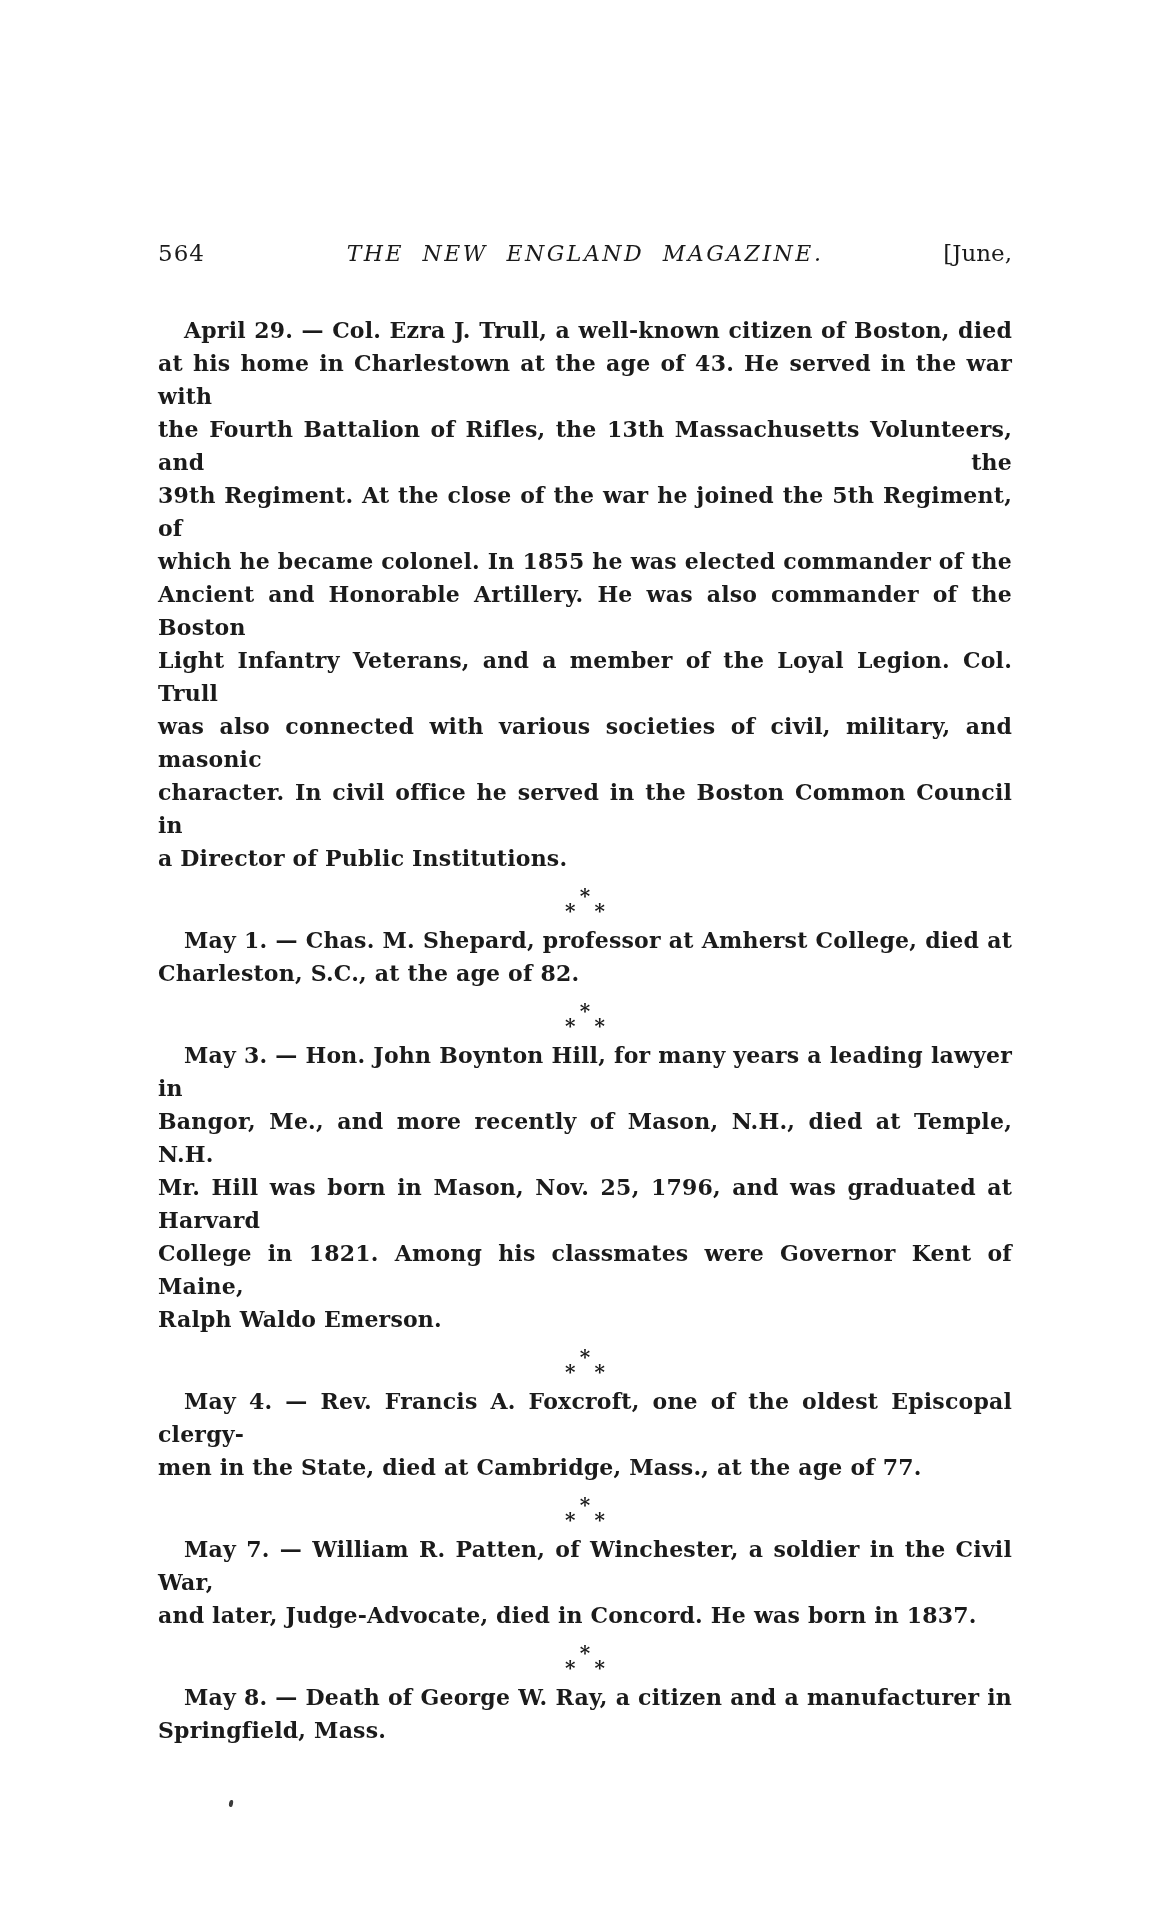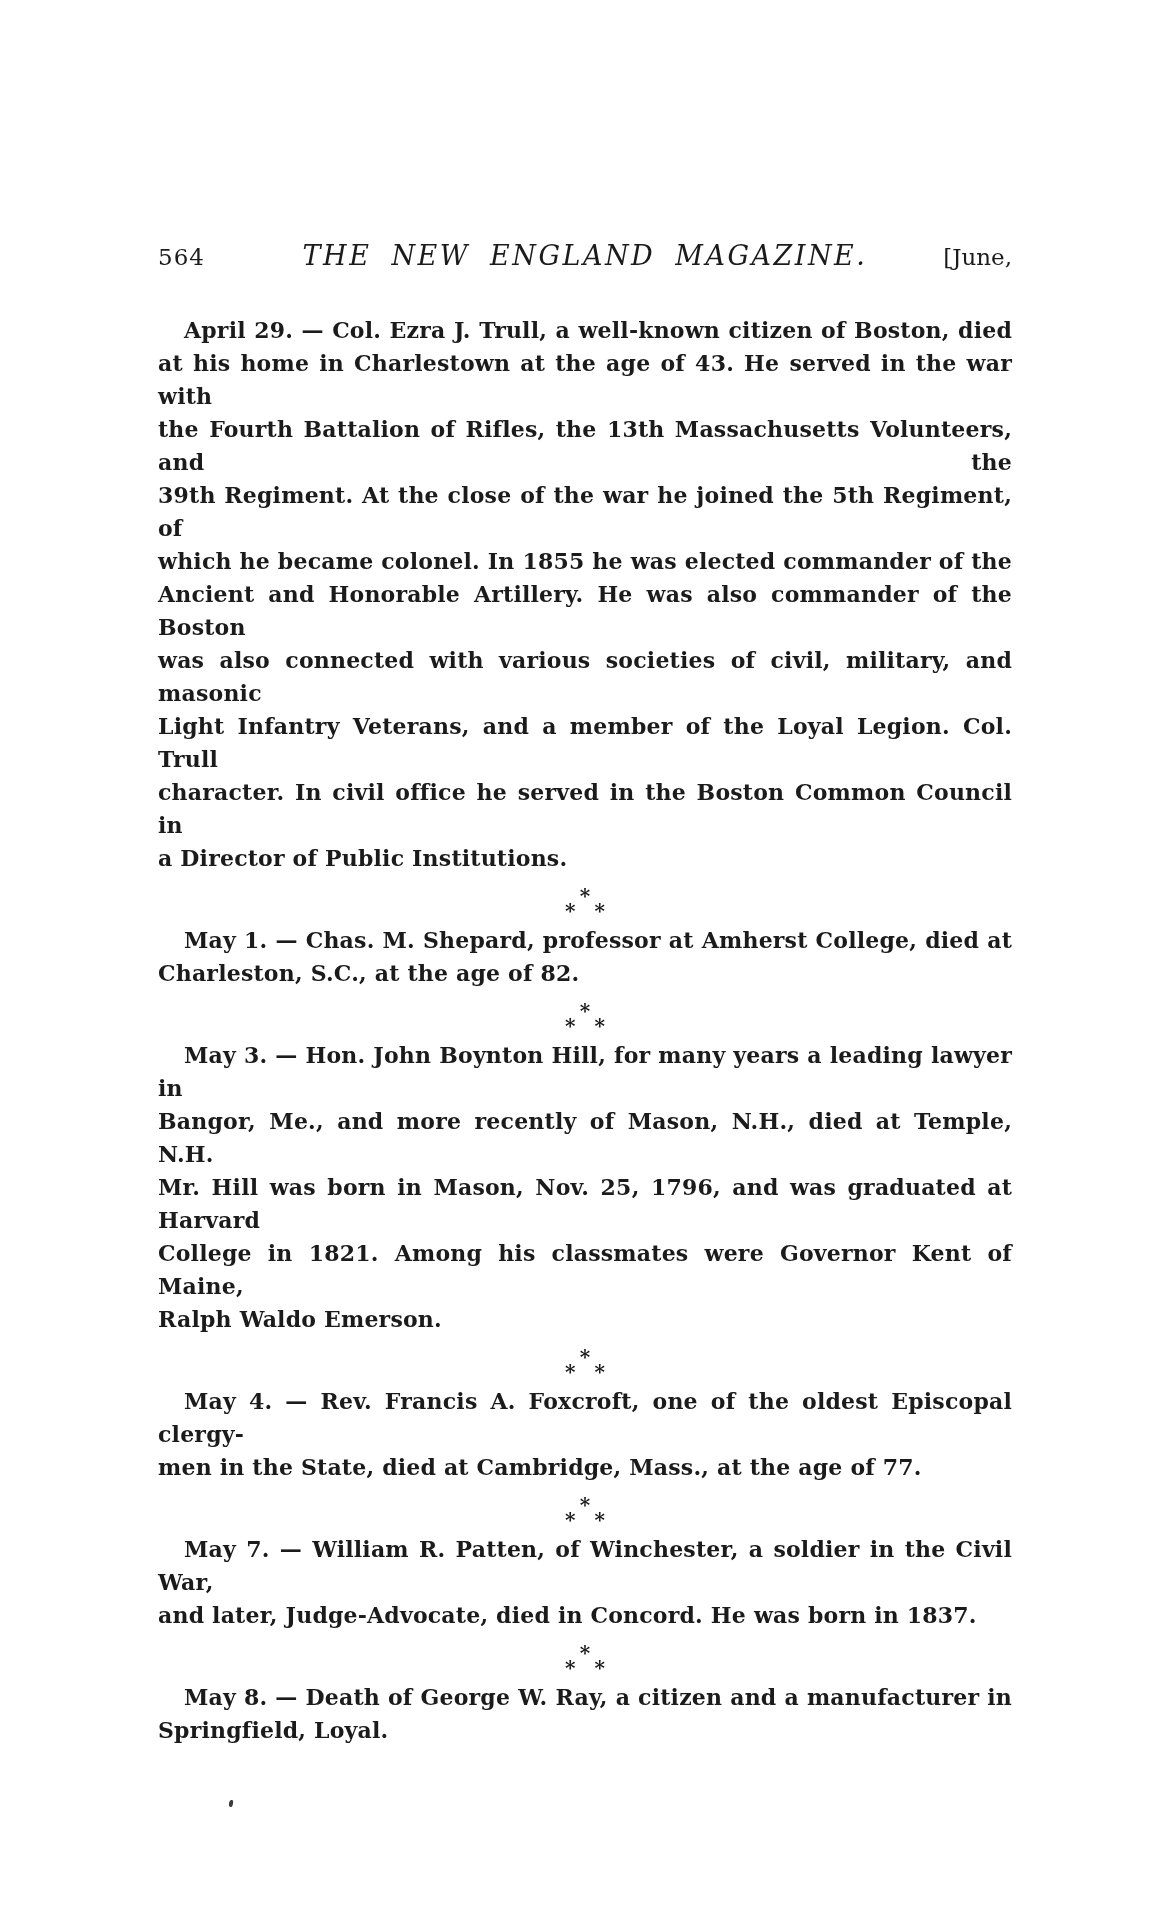--- a/index.html
+++ b/index.html
@@ -23,21 +23,21 @@
   }
   .page-number {
     width: 130px;
     font-size: 23px;
     letter-spacing: 1px;
   }
   .magazine-title {
     flex: 1;
     text-align: center;
     font-style: italic;
-    font-size: 27px;
+    font-size: 22px;
     letter-spacing: 2.5px;
     word-spacing: 9px;
     white-space: nowrap;
   }
   .issue-label {
     width: 130px;
     text-align: right;
     font-size: 23px;
   }
   .page-body {
@@ -98,22 +98,22 @@
 
   <div class="page-body">
 
   <div class="entry">
         <div class="line first">April 29. — Col. Ezra J. Trull, a well-known citizen of Boston, died</div>
         <div class="line">at his home in Charlestown at the age of 43.  He served in the war with</div>
         <div class="line">the Fourth Battalion of Rifles, the 13th Massachusetts Volunteers, and the</div>
         <div class="line">39th Regiment.  At the close of the war he joined the 5th Regiment, of</div>
         <div class="line">which he became colonel.  In 1855 he was elected commander of the</div>
         <div class="line">Ancient and Honorable Artillery.  He was also commander of the Boston</div>
+        <div class="line">Light Infantry Veterans, and a member of the Loyal Legion.  Col. Trull</div>
         <div class="line">was also connected with various societies of civil, military, and masonic</div>
-        <div class="line">Light Infantry Veterans, and a member of the Loyal Legion.  Col. Trull</div>
         <div class="line">character.  In civil office he served in the Boston Common Council in</div>
         <div class="line last">a Director of Public Institutions.</div>
       </div>
       <div class="asterism">
         <div class="ast-top">*</div>
         <div class="ast-bottom">* *</div>
       </div>
       <div class="entry">
         <div class="line first">May 1. — Chas. M. Shepard, professor at Amherst College, died at</div>
         <div class="line last">Charleston, S.C., at the age of 82.</div>
@@ -144,19 +144,19 @@
       <div class="entry">
         <div class="line first">May 7. — William R. Patten, of Winchester, a soldier in the Civil War,</div>
         <div class="line last">and later, Judge-Advocate, died in Concord.  He was born in 1837.</div>
       </div>
       <div class="asterism">
         <div class="ast-top">*</div>
         <div class="ast-bottom">* *</div>
       </div>
       <div class="entry">
         <div class="line first">May 8. — Death of George W. Ray, a citizen and a manufacturer in</div>
-        <div class="line last">Springfield, Loyal.</div>
+        <div class="line last">Springfield, Mass.</div>
       </div>
     </div>
 
   <div class="scan-speck"></div>
 
 </div>
 
 </body></html>

